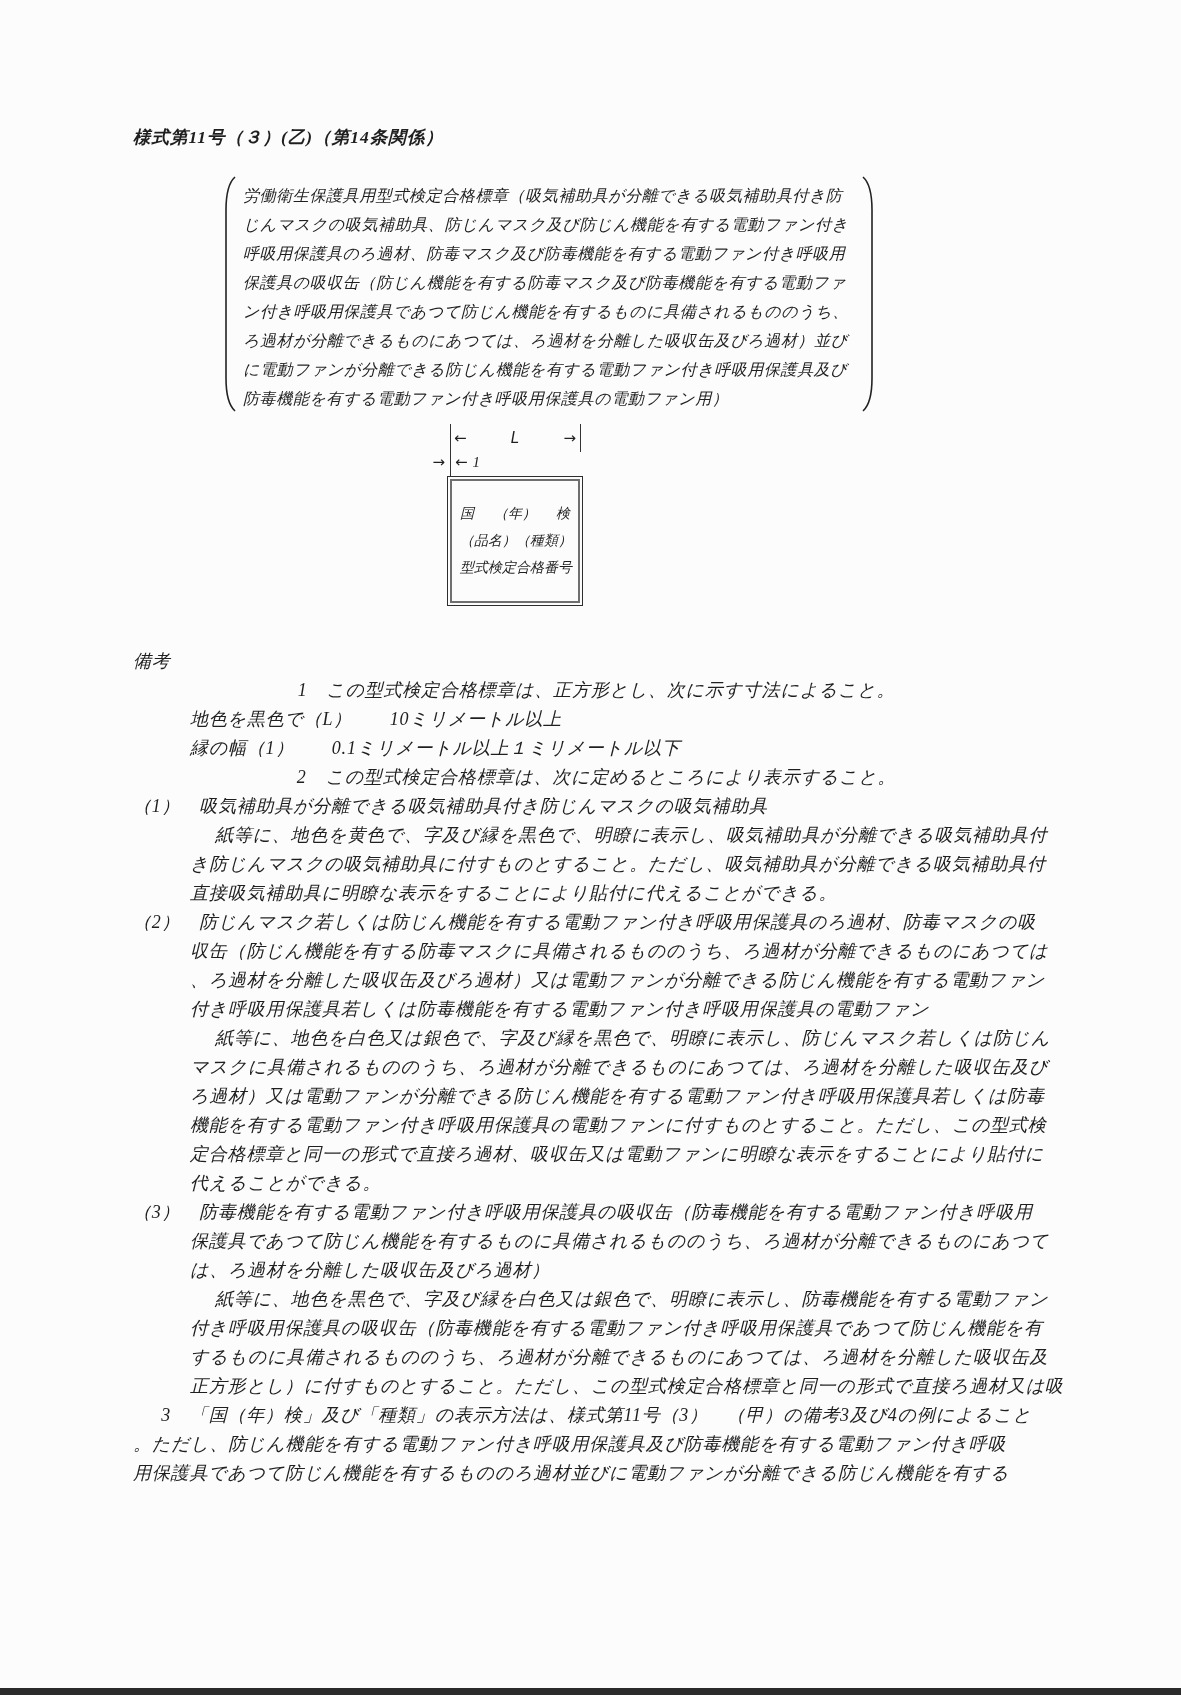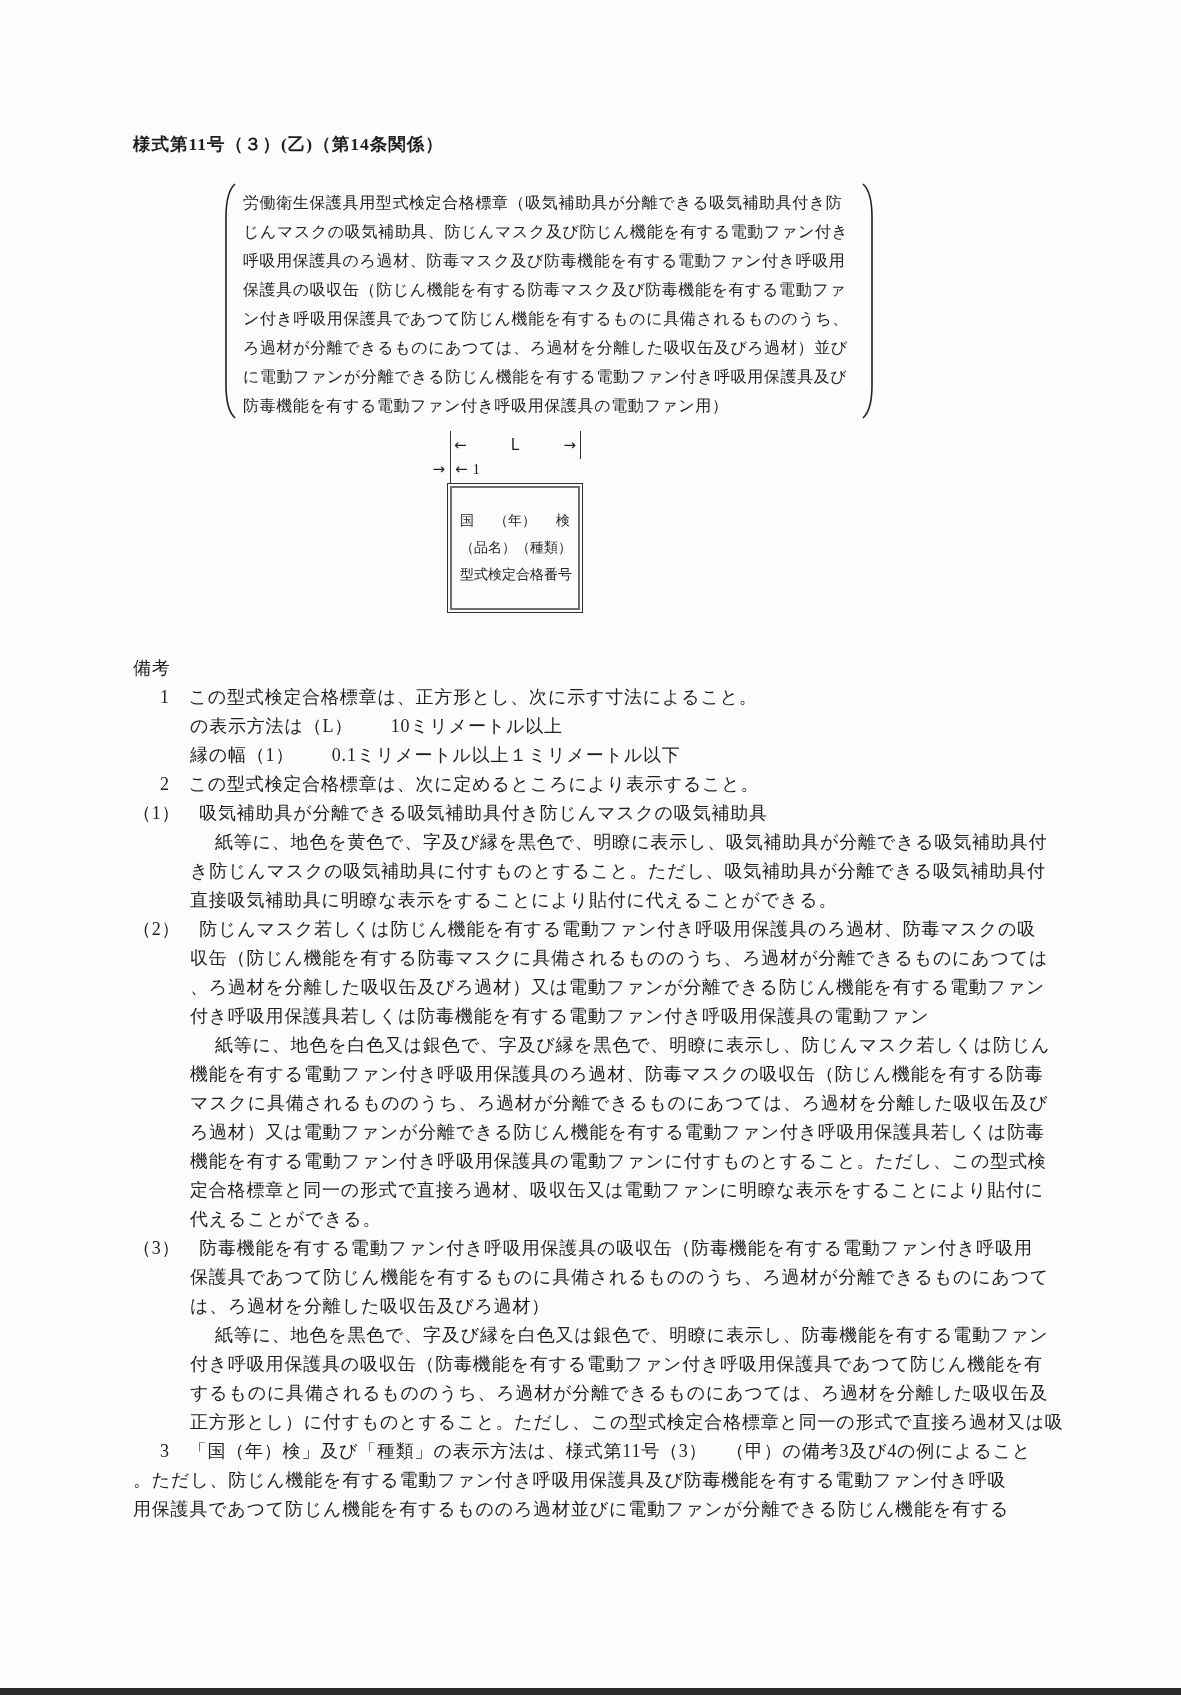--- a/index.html
+++ b/index.html
@@ -5,21 +5,21 @@
   html,body{margin:0;padding:0;}
   body{background:#f6f6f6;}
   .page{
     position:relative;
     width:1181px;height:1695px;
     background:#fcfcfc;
     font-family:"Liberation Serif","DejaVu Serif",serif;
     color:#1f1f1f;
     overflow:hidden;
   }
-  .content{position:absolute;left:133px;top:131px;width:900px;}
+  .content{position:absolute;left:133px;top:124px;width:900px;font-style:italic;}
   .doc-title{font-size:17.5px;font-weight:bold;letter-spacing:1px;line-height:26px;}
 
   
   .bracket-wrap{display:flex;align-items:center;margin-left:90px;margin-top:24px;}
   .bracket-svg{flex:0 0 auto;}
   .bracket-lines{width:612px;padding:2px 6px 0 6px;font-size:16px;letter-spacing:0.6px;line-height:29px;}
   .bline{white-space:nowrap;}
 
   
   .diagram{position:relative;margin-left:314px;margin-top:8px;width:136px;height:184px;
@@ -38,21 +38,21 @@
                padding:8px 8px;font-size:14px;letter-spacing:0;
                font-family:"Liberation Serif","DejaVu Serif",serif;}
   .stamp-row{display:flex;justify-content:space-between;white-space:nowrap;}
   .stamp-row3{white-space:nowrap;}
 
   
   .remarks{margin-top:37px;font-size:18px;letter-spacing:0.8px;line-height:29px;}
   .remarks-heading{white-space:nowrap;}
   .rline{white-space:nowrap;}
   .ind0{padding-left:0;}
-  .ind1{padding-left:27px;}
+  .ind1{padding-left:27px;text-align:center;}
   .ind2{padding-left:57px;}
   .ind3{padding-left:82px;}
 
   .bottom-bar{position:absolute;left:0;bottom:0;width:100%;height:7px;background:#2b2b2b;}
 </style>
 </head>
 <body>
 
 <div class="page">
   <div class="content">
@@ -107,33 +107,32 @@
           </div>
           <div class="stamp-row3">型式検定合格番号</div>
         </div>
       </div>
     </div>
 
     <div class="remarks">
       <div class="remarks-heading">備考</div>
       <div>
           <div class="rline ind1">1　この型式検定合格標章は、正方形とし、次に示す寸法によること。</div>
-          <div class="rline ind2">の表示方法は（L）　　10ミリメートル以上</div>
+          <div class="rline ind2">地色を黒色で（L）　　10ミリメートル以上</div>
           <div class="rline ind2">縁の幅（1）　　0.1ミリメートル以上１ミリメートル以下</div>
           <div class="rline ind1">2　この型式検定合格標章は、次に定めるところにより表示すること。</div>
           <div class="rline ind0">（1）　吸気補助具が分離できる吸気補助具付き防じんマスクの吸気補助具</div>
           <div class="rline ind3">紙等に、地色を黄色で、字及び縁を黒色で、明瞭に表示し、吸気補助具が分離できる吸気補助具付</div>
           <div class="rline ind2">き防じんマスクの吸気補助具に付すものとすること。ただし、吸気補助具が分離できる吸気補助具付</div>
           <div class="rline ind2">直接吸気補助具に明瞭な表示をすることにより貼付に代えることができる。</div>
           <div class="rline ind0">（2）　防じんマスク若しくは防じん機能を有する電動ファン付き呼吸用保護具のろ過材、防毒マスクの吸</div>
           <div class="rline ind2">収缶（防じん機能を有する防毒マスクに具備されるもののうち、ろ過材が分離できるものにあつては</div>
           <div class="rline ind2">、ろ過材を分離した吸収缶及びろ過材）又は電動ファンが分離できる防じん機能を有する電動ファン</div>
           <div class="rline ind2">付き呼吸用保護具若しくは防毒機能を有する電動ファン付き呼吸用保護具の電動ファン</div>
           <div class="rline ind3">紙等に、地色を白色又は銀色で、字及び縁を黒色で、明瞭に表示し、防じんマスク若しくは防じん</div>
-          <div class="rline ind2">機能を有する電動ファン付き呼吸用保護具のろ過材、防毒マスクの吸収缶（防じん機能を有する防毒</div>
           <div class="rline ind2">マスクに具備されるもののうち、ろ過材が分離できるものにあつては、ろ過材を分離した吸収缶及び</div>
           <div class="rline ind2">ろ過材）又は電動ファンが分離できる防じん機能を有する電動ファン付き呼吸用保護具若しくは防毒</div>
           <div class="rline ind2">機能を有する電動ファン付き呼吸用保護具の電動ファンに付すものとすること。ただし、この型式検</div>
           <div class="rline ind2">定合格標章と同一の形式で直接ろ過材、吸収缶又は電動ファンに明瞭な表示をすることにより貼付に</div>
           <div class="rline ind2">代えることができる。</div>
           <div class="rline ind0">（3）　防毒機能を有する電動ファン付き呼吸用保護具の吸収缶（防毒機能を有する電動ファン付き呼吸用</div>
           <div class="rline ind2">保護具であつて防じん機能を有するものに具備されるもののうち、ろ過材が分離できるものにあつて</div>
           <div class="rline ind2">は、ろ過材を分離した吸収缶及びろ過材）</div>
           <div class="rline ind3">紙等に、地色を黒色で、字及び縁を白色又は銀色で、明瞭に表示し、防毒機能を有する電動ファン</div>
           <div class="rline ind2">付き呼吸用保護具の吸収缶（防毒機能を有する電動ファン付き呼吸用保護具であつて防じん機能を有</div>

